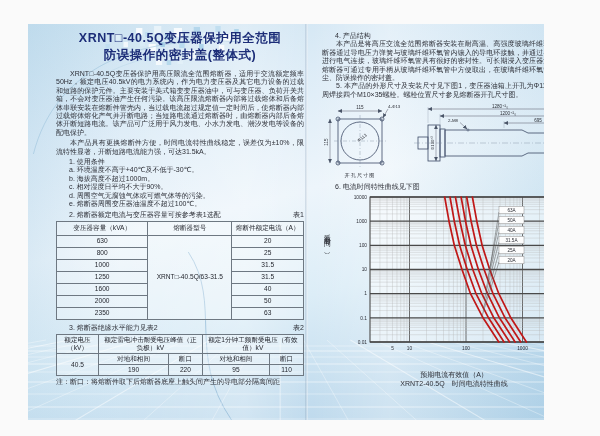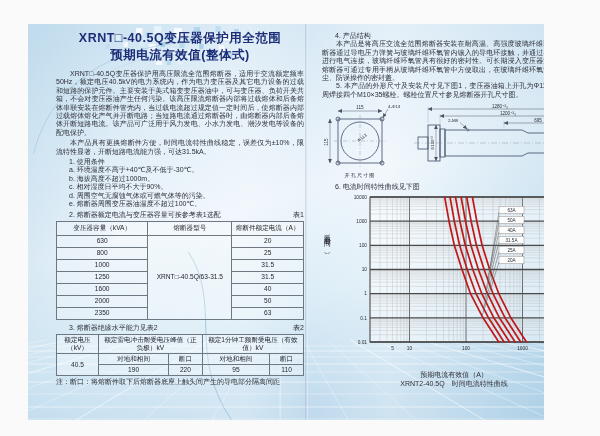--- a/index.html
+++ b/index.html
@@ -114,21 +114,21 @@
         <line x1="540" y1="316" x2="1060" y2="400" stroke="rgba(255,255,255,0.5)" stroke-width="0.7"></line>
         <line x1="566" y1="316" x2="1138" y2="400" stroke="rgba(255,255,255,0.5)" stroke-width="0.7"></line>
         <line x1="592" y1="316" x2="1216" y2="400" stroke="rgba(255,255,255,0.5)" stroke-width="1.1"></line>
       </g>
   </svg>
 
   <div class="fold"></div>
 
   <div class="col col-left">
     <div class="title">XRNT□-40.5Q变压器保护用全范围</div>
-    <div class="title">预期电流有效值(整体式)</div>
+    <div class="title">防误操作的密封盖(整体式)</div>
 
     <p class="bt indent mt6">XRNT□-40.5Q变压器保护用高压限流全范围熔断器，适用于交流额定频率50Hz，额定电压40.5kV的电力系统内，作为电力变压器及其它电力设备的过载和短路的保护元件。主要安装于美式箱变变压器油中，可与变压器、负荷开关共箱，不会对变压器油产生任何污染。该高压限流熔断器内部将过载熔体和后备熔体串联安装在熔断件管壳内，当过载电流超过规定值一定时间后，使熔断器内部过载熔体熔化产气并开断电路；当短路电流通过熔断器时，由熔断器内部后备熔体开断短路电流。该产品可广泛用于风力发电、小水力发电、潮汐发电等设备的配电保护。</p>
     <p class="bt indent mt2">本产品具有更换熔断件方便，时间电流特性曲线稳定，误差仅为±10%，限流特性显著，开断短路电流能力强，可达31.5kA。</p>
 
     <div class="bt list mt2">1. 使用条件</div>
     <div class="bt list">a. 环境温度不高于+40℃及不低于-30℃。</div>
     <div class="bt list">b. 海拔高度不超过1000m。</div>
     <div class="bt list">c. 相对湿度日平均不大于90%。</div>
     <div class="bt list">d. 周围空气无腐蚀气体或可燃气体等的污染。</div>
     <div class="bt list">e. 熔断器周围变压器油温度不超过100℃。</div>

